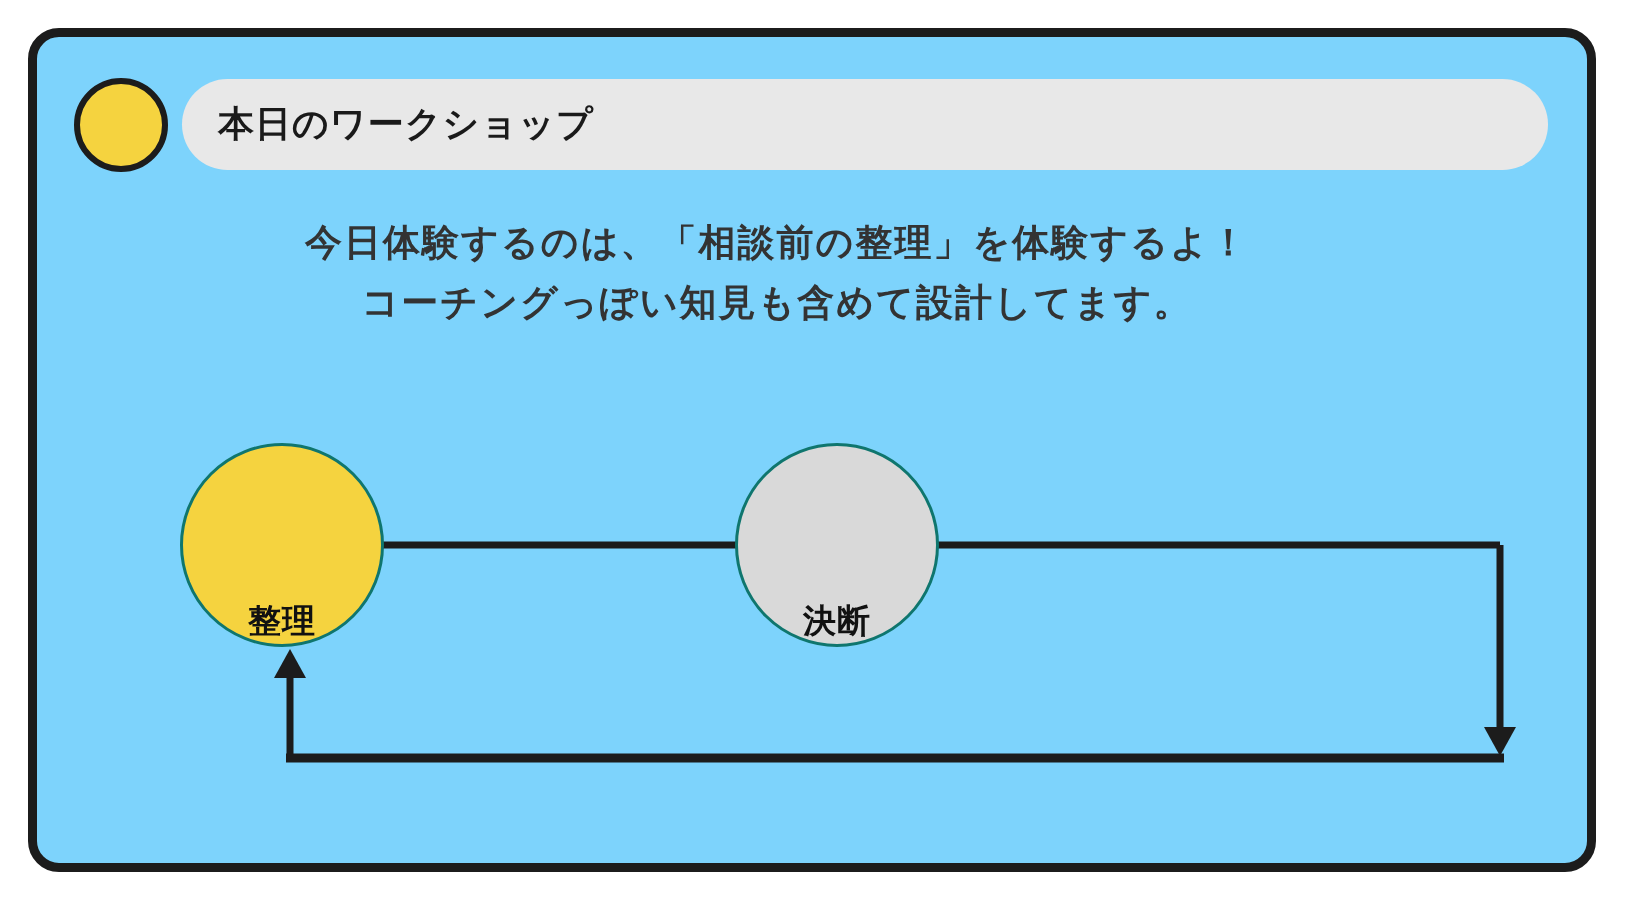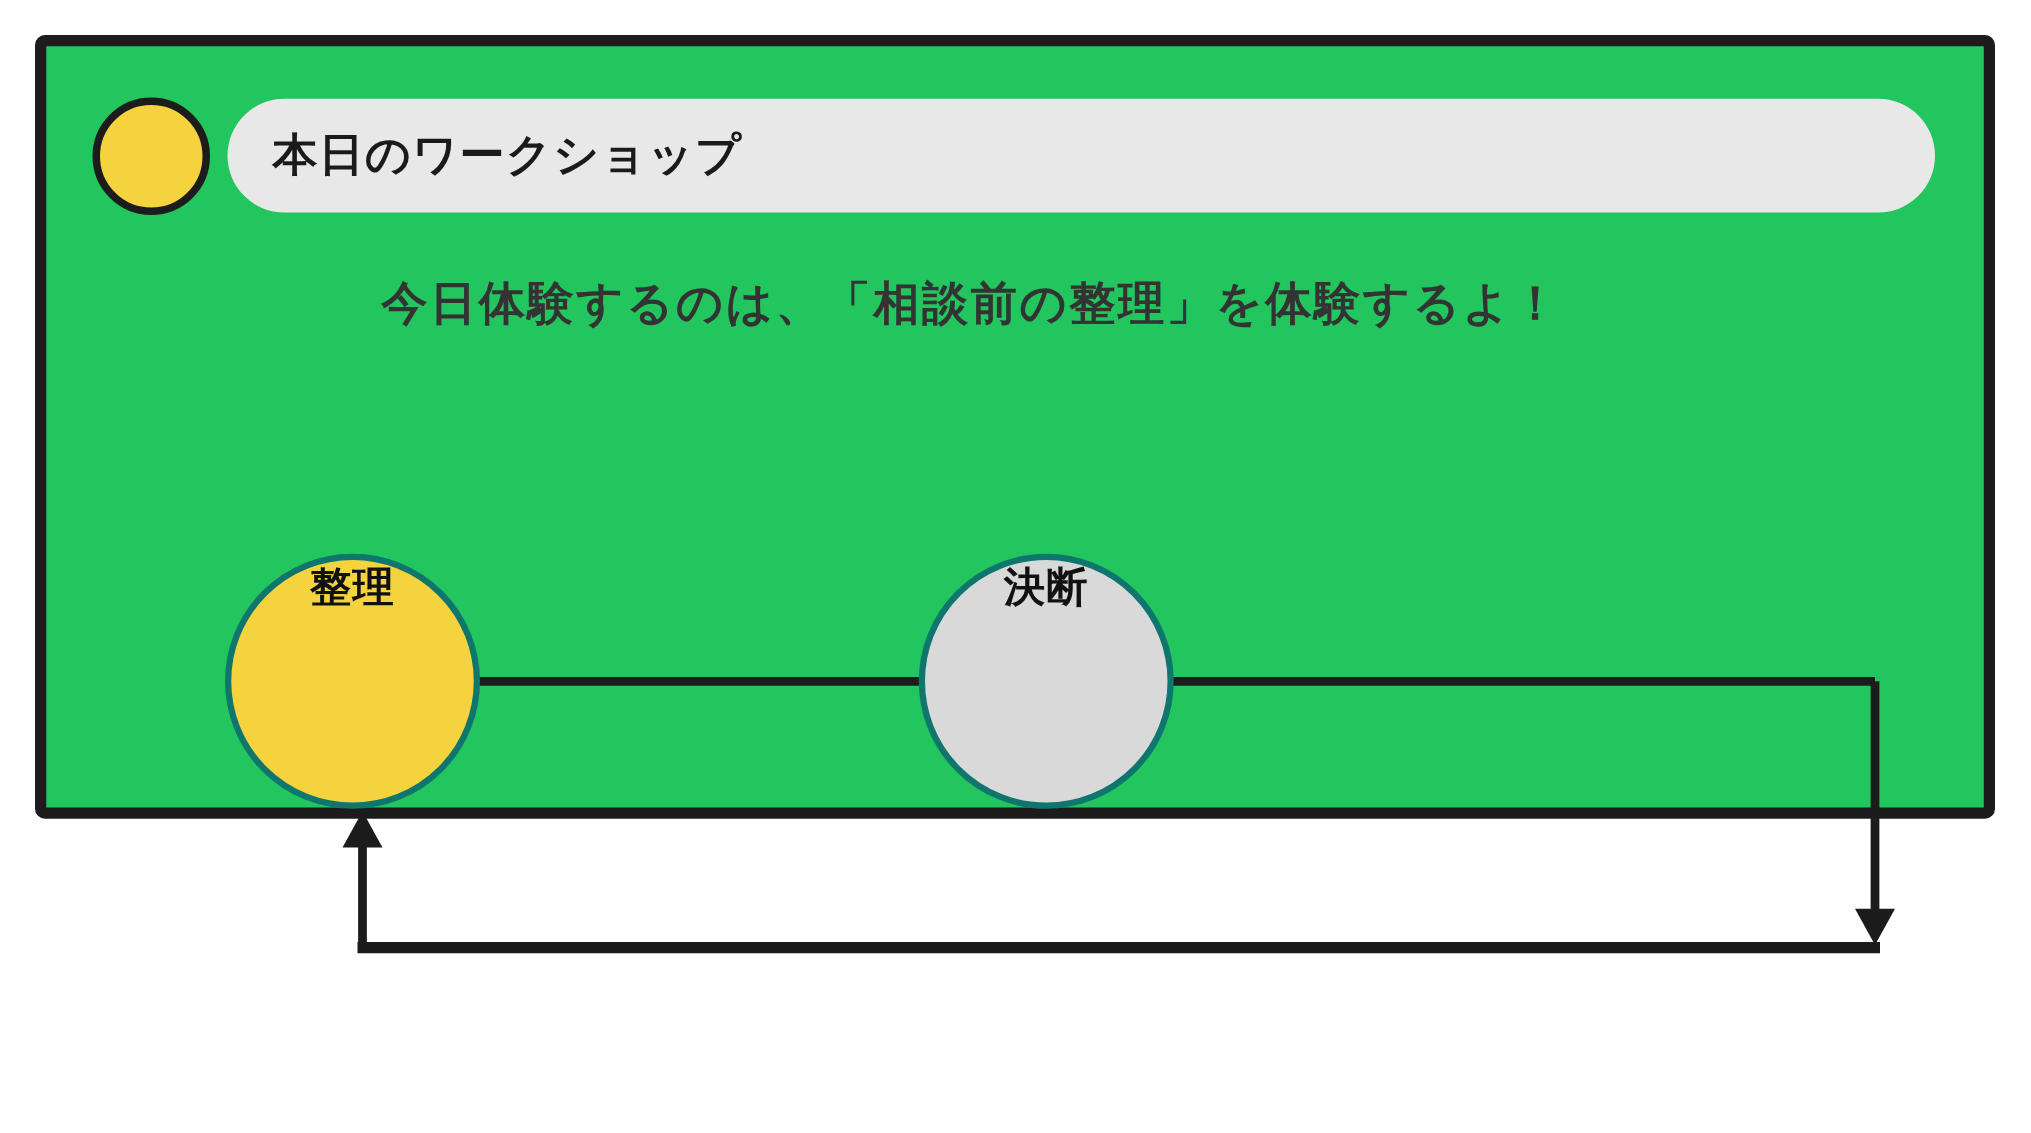--- a/index.html
+++ b/index.html
@@ -13,25 +13,25 @@
     width: 1625px;
     height: 906px;
     background: #ffffff;
     overflow: hidden;
   }
   .frame {
     position: absolute;
     left: 28px;
     top: 28px;
     width: 1568px;
-    height: 627px;
+    height: 844px;
     box-sizing: border-box;
     border: 9px solid #1c1c1c;
-    border-radius: 8px;
-    background: #22c55e;
+    border-radius: 31px;
+    background: #7dd3fc;
   }
   
   .header-bullet {
     position: absolute;
     left: 37px;
     top: 41px;
     width: 94px;
     height: 94px;
     box-sizing: border-box;
     border: 6px solid #1c1c1c;
@@ -83,25 +83,25 @@
     position: absolute;
     left: 0;
     top: 0;
   }
   .step-circle {
     position: absolute;
     top: 406px;
     width: 204px;
     height: 204px;
     box-sizing: border-box;
-    border: 5px solid #0f766e;
+    border: 3px solid #0f766e;
     border-radius: 50%;
     background: #d9d9d9;
     display: flex;
-    align-items: flex-start;
+    align-items: flex-end;
     justify-content: center;
     font-size: 33px;
     font-weight: bold;
     color: #111111;
     letter-spacing: 1px;
   }
   .step-circle.active { background: #f5d33f; }
   .step-1 { left: 143px; }
   .step-2 { left: 406px; }
   .step-3 { left: 698px; }
@@ -114,20 +114,21 @@
 <div class="stage">
   <div class="frame">
 
     <div class="header-bullet"></div>
     <div class="title-pill">
       <div class="title-text">本日のワークショップ</div>
     </div>
 
     <div class="intro">
       <div>今日体験するのは、「相談前の整理」を体験するよ！</div>
+      <div>コーチングっぽい知見も含めて設計してます。</div>
     </div>
 
     <div class="diagram">
       <svg width="1550" height="826" viewBox="0 0 1550 826">
 
         <line x1="245" y1="508" x2="1463" y2="508" stroke="#1c1c1c" stroke-width="7"></line>
 
         <line x1="1463" y1="508" x2="1463" y2="692" stroke="#1c1c1c" stroke-width="7"></line>
         <polygon points="1463,719 1447,690 1479,690" fill="#1c1c1c"></polygon>
 

